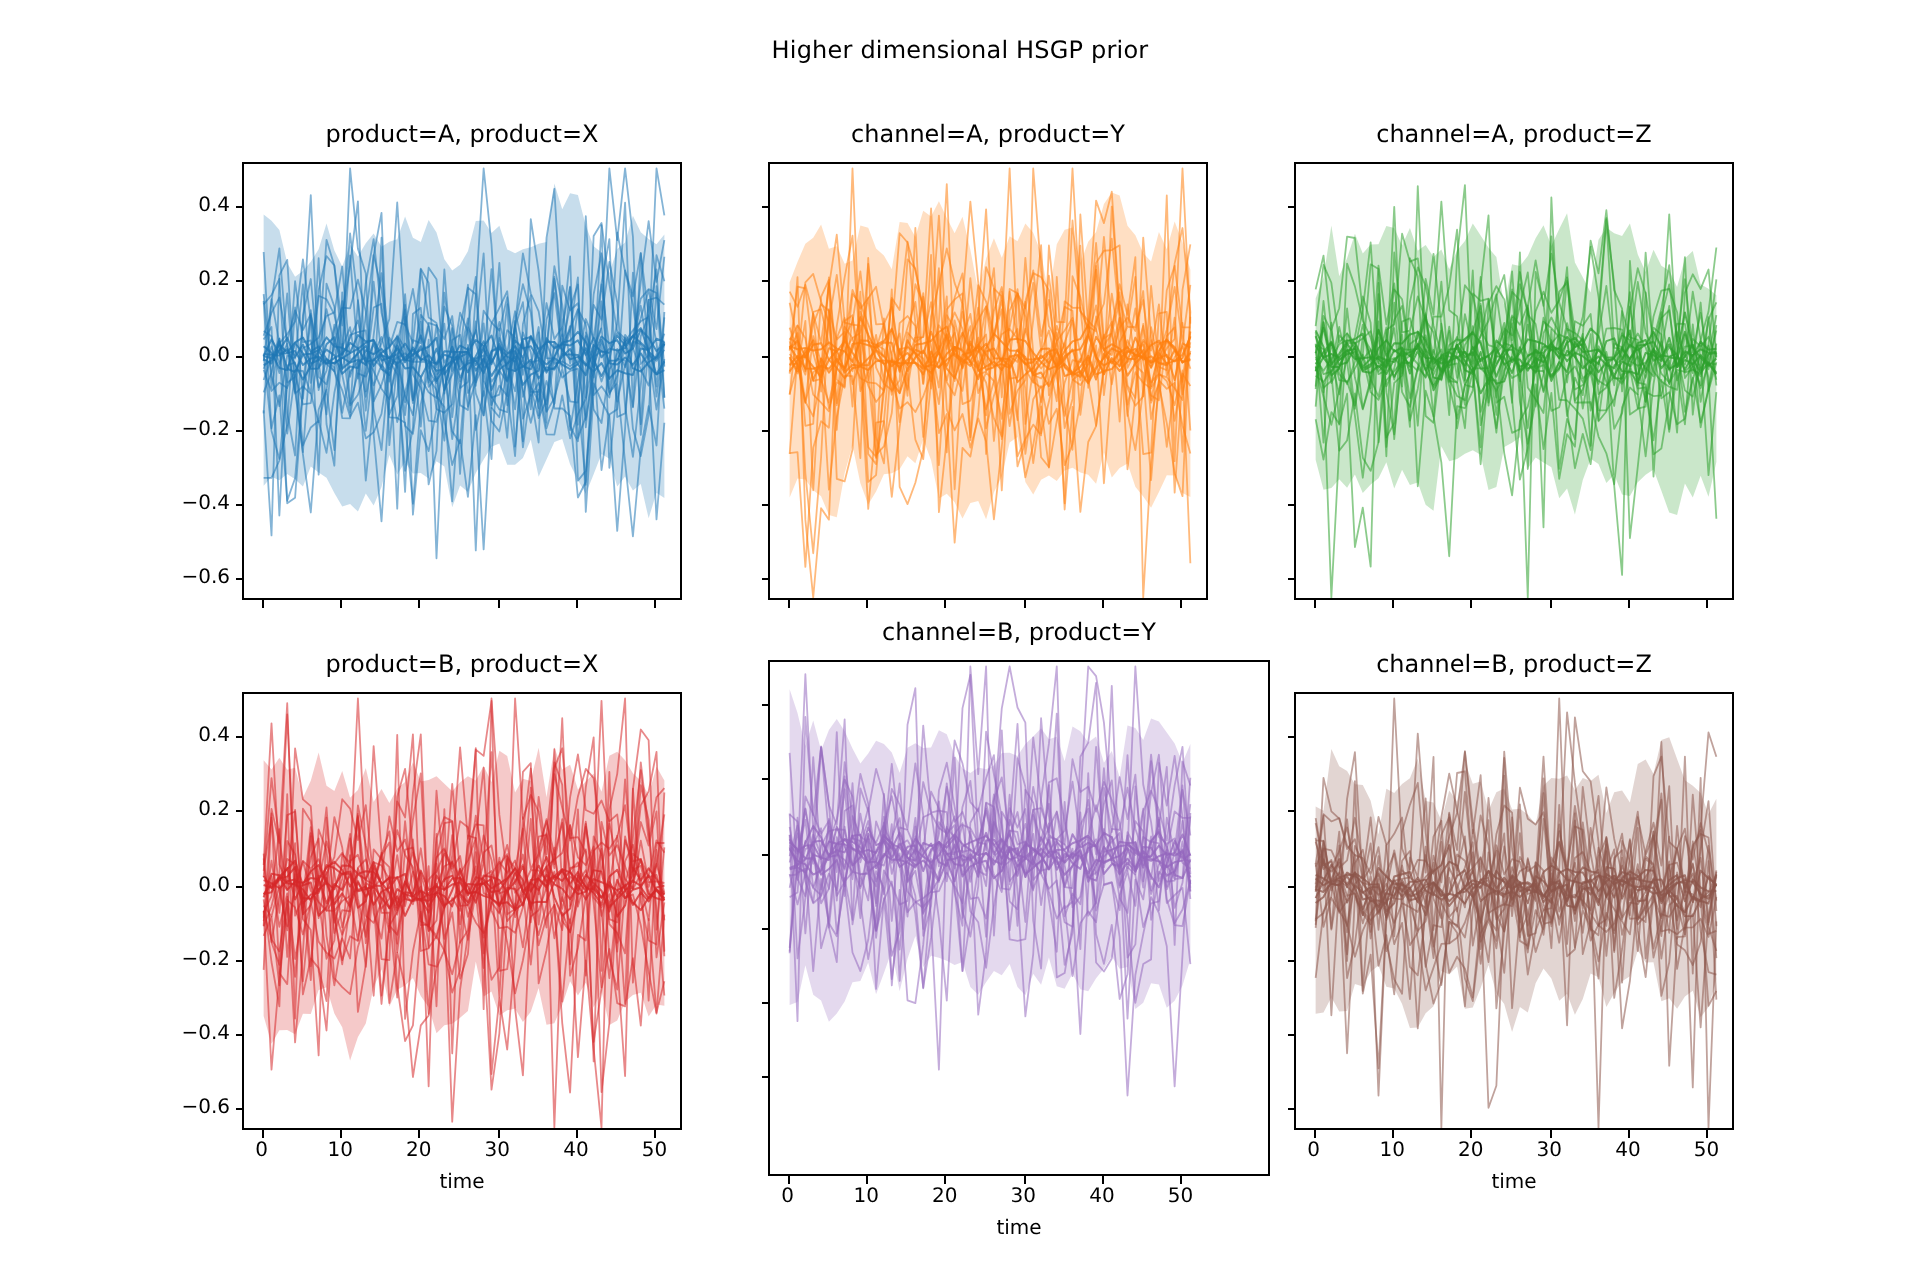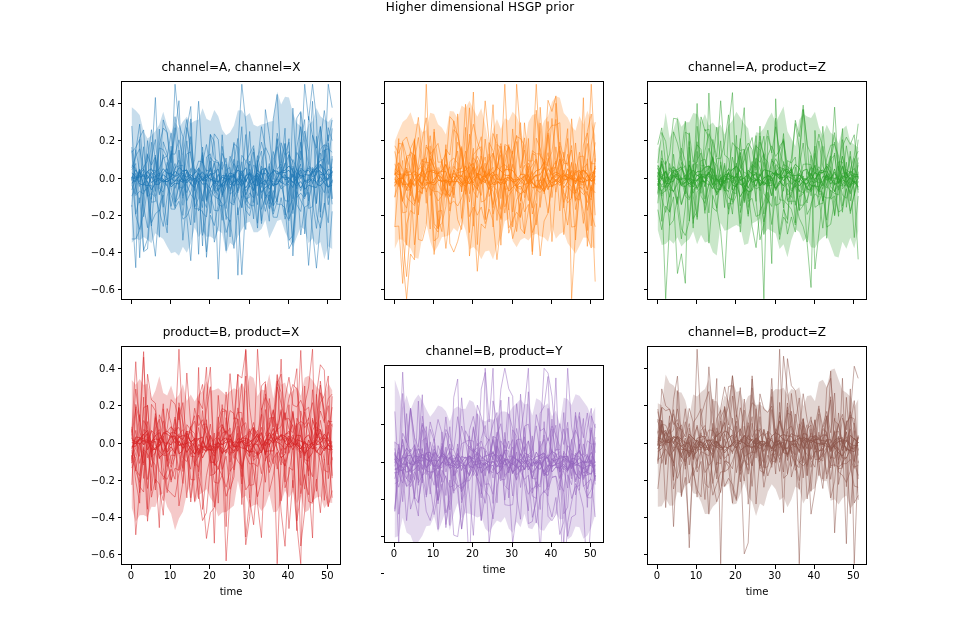--- a/index.html
+++ b/index.html
@@ -17,21 +17,21 @@
   }
   #figure {
     position: relative;
     width: 960px;
     height: 640px;
     background: #ffffff;
   }
   #suptitle {
     position: absolute;
     left: 0;
-    top: 0;
+    top: 18px;
     width: 960px;
     text-align: center;
     font-size: 12px;
     color: #000000;
     letter-spacing: 0.1px;
   }
   .panel {
     position: absolute;
   }
   .panel-title {
@@ -102,21 +102,21 @@
     color: #000000;
   }
 </style>
 </head>
 <body>
 
 <div id="figure">
   <div id="suptitle">Higher dimensional HSGP prior</div>
   <div id="panels">
       <div class="panel" style="left: 121px; top: 81px; width: 220px; height: 219px;">
-        <div class="panel-title">channel=A, channel=X</div>
+        <div class="panel-title">product=A, product=X</div>
         <div class="axes-frame">
           <svg width="220" height="219">
             <path d="M 9.82 25.24 L 13.75 28.42 L 17.68 33.02 L 21.61 49.48 L 25.54 56.43 L 29.46 53.48 L 33.39 48.90 L 37.32 42.62 L 41.25 29.74 L 45.18 43.21 L 49.11 51.29 L 53.04 40.31 L 56.96 46.22 L 60.89 39.57 L 64.82 34.81 L 68.75 41.41 L 72.68 38.86 L 76.61 37.67 L 80.54 26.29 L 84.46 36.82 L 88.39 39.04 L 92.32 28.05 L 96.25 34.26 L 100.18 47.68 L 104.11 53.27 L 108.04 50.42 L 111.96 43.59 L 115.89 28.49 L 119.82 28.30 L 123.75 34.56 L 127.68 30.89 L 131.61 42.75 L 135.54 44.59 L 139.46 42.62 L 143.39 41.59 L 147.32 39.82 L 151.25 38.94 L 155.18 9.81 L 159.11 22.58 L 163.04 14.67 L 166.96 15.49 L 170.89 30.88 L 174.82 41.07 L 178.75 44.19 L 182.68 54.51 L 186.61 42.51 L 190.54 39.29 L 194.46 25.92 L 198.39 34.18 L 202.32 37.55 L 206.25 40.12 L 210.18 35.22 L 210.18 167.06 L 206.25 164.35 L 202.32 177.18 L 198.39 160.05 L 194.46 163.31 L 190.54 156.22 L 186.61 161.26 L 182.68 147.39 L 178.75 144.97 L 174.82 155.10 L 170.89 164.82 L 166.96 158.05 L 163.04 150.12 L 159.11 137.51 L 155.18 139.05 L 151.25 147.79 L 147.32 156.35 L 143.39 137.91 L 139.46 147.00 L 135.54 150.36 L 131.61 150.32 L 127.68 139.76 L 123.75 141.34 L 119.82 147.81 L 115.89 154.54 L 111.96 163.97 L 108.04 160.80 L 104.11 171.64 L 100.18 151.25 L 96.25 148.58 L 92.32 157.25 L 88.39 154.56 L 84.46 154.76 L 80.54 149.06 L 76.61 155.23 L 72.68 145.46 L 68.75 161.45 L 64.82 170.80 L 60.89 164.76 L 56.96 173.77 L 53.04 169.99 L 49.11 171.22 L 45.18 164.51 L 41.25 156.88 L 37.32 154.27 L 33.39 151.23 L 29.46 161.20 L 25.54 157.64 L 21.61 154.99 L 17.68 158.18 L 13.75 156.37 L 9.82 160.86 Z" fill="#1f77b4" fill-opacity="0.25" stroke="none"></path>
             <path d="M 9.82 123.19 L 13.75 185.71 L 17.68 55.70 L 21.61 47.91 L 25.54 110.63 L 29.46 145.19 L 33.39 174.25 L 37.32 122.83 L 41.25 112.88 L 45.18 89.56 L 49.11 75.81 L 53.04 50.59 L 56.96 18.70 L 60.89 113.71 L 64.82 45.73 L 68.75 24.44 L 72.68 125.07 L 76.61 116.11 L 80.54 70.48 L 84.46 175.30 L 88.39 133.13 L 92.32 143.58 L 96.25 122.70 L 100.18 52.74 L 104.11 103.57 L 108.04 95.32 L 111.96 60.37 L 115.89 132.97 L 119.82 113.58 L 123.75 147.56 L 127.68 82.31 L 131.61 120.63 L 135.54 99.05 L 139.46 138.73 L 143.39 27.60 L 147.32 53.59 L 151.25 91.92 L 155.18 122.25 L 159.11 122.22 L 163.04 125.95 L 166.96 166.76 L 170.89 158.87 L 174.82 91.33 L 178.75 81.76 L 182.68 2.23 L 186.61 38.07 L 190.54 2.23 L 194.46 36.26 L 198.39 135.48 L 202.32 90.39 L 206.25 2.23 L 210.18 25.67" fill="none" stroke="#1f77b4" stroke-opacity="0.55" stroke-width="0.9" stroke-linejoin="round"></path>
             <path d="M 9.82 114.15 L 13.75 104.23 L 17.68 87.18 L 21.61 109.33 L 25.54 106.44 L 29.46 92.07 L 33.39 90.00 L 37.32 86.80 L 41.25 75.99 L 45.18 74.18 L 49.11 51.26 L 53.04 98.34 L 56.96 94.67 L 60.89 116.37 L 64.82 95.02 L 68.75 86.50 L 72.68 100.62 L 76.61 89.78 L 80.54 72.72 L 84.46 105.22 L 88.39 112.08 L 92.32 128.30 L 96.25 128.96 L 100.18 112.57 L 104.11 96.80 L 108.04 106.77 L 111.96 98.56 L 115.89 97.16 L 119.82 95.68 L 123.75 108.84 L 127.68 103.42 L 131.61 108.89 L 135.54 80.58 L 139.46 105.44 L 143.39 85.77 L 147.32 92.39 L 151.25 89.49 L 155.18 99.92 L 159.11 98.68 L 163.04 101.18 L 166.96 98.66 L 170.89 77.51 L 174.82 87.07 L 178.75 60.23 L 182.68 91.52 L 186.61 84.46 L 190.54 88.84 L 194.46 83.17 L 198.39 78.66 L 202.32 76.52 L 206.25 116.34 L 210.18 89.61" fill="none" stroke="#1f77b4" stroke-opacity="0.55" stroke-width="0.9" stroke-linejoin="round"></path>
             <path d="M 9.82 43.97 L 13.75 111.97 L 17.68 88.60 L 21.61 169.63 L 25.54 166.90 L 29.46 113.85 L 33.39 96.43 L 37.32 65.90 L 41.25 67.64 L 45.18 75.32 L 49.11 95.24 L 53.04 45.71 L 56.96 96.49 L 60.89 133.44 L 64.82 98.54 L 68.75 89.42 L 72.68 77.54 L 76.61 19.25 L 80.54 80.78 L 84.46 62.50 L 88.39 87.14 L 92.32 107.06 L 96.25 113.05 L 100.18 138.36 L 104.11 99.55 L 108.04 74.29 L 111.96 83.77 L 115.89 109.19 L 119.82 100.01 L 123.75 79.80 L 127.68 71.92 L 131.61 63.63 L 135.54 102.32 L 139.46 88.12 L 143.39 122.67 L 147.32 84.24 L 151.25 129.39 L 155.18 56.45 L 159.11 94.78 L 163.04 81.06 L 166.96 136.96 L 170.89 126.43 L 174.82 35.99 L 178.75 29.49 L 182.68 60.20 L 186.61 83.65 L 190.54 87.21 L 194.46 132.42 L 198.39 146.08 L 202.32 125.49 L 206.25 61.07 L 210.18 101.35" fill="none" stroke="#1f77b4" stroke-opacity="0.55" stroke-width="0.9" stroke-linejoin="round"></path>
             <path d="M 9.82 70.16 L 13.75 65.51 L 17.68 57.40 L 21.61 124.50 L 25.54 145.74 L 29.46 75.84 L 33.39 57.51 L 37.32 99.47 L 41.25 125.24 L 45.18 82.76 L 49.11 71.81 L 53.04 72.17 L 56.96 57.83 L 60.89 73.66 L 64.82 118.71 L 68.75 110.31 L 72.68 97.72 L 76.61 101.08 L 80.54 130.96 L 84.46 134.94 L 88.39 107.27 L 92.32 114.14 L 96.25 117.02 L 100.18 102.52 L 104.11 137.57 L 108.04 111.32 L 111.96 91.95 L 115.89 110.93 L 119.82 79.73 L 123.75 116.32 L 127.68 122.73 L 131.61 124.12 L 135.54 79.92 L 139.46 60.11 L 143.39 74.38 L 147.32 108.49 L 151.25 132.17 L 155.18 119.68 L 159.11 60.77 L 163.04 73.23 L 166.96 69.63 L 170.89 95.42 L 174.82 106.73 L 178.75 59.59 L 182.68 37.57 L 186.61 126.50 L 190.54 124.67 L 194.46 88.70 L 198.39 90.05 L 202.32 97.76 L 206.25 45.62 L 210.18 58.65" fill="none" stroke="#1f77b4" stroke-opacity="0.55" stroke-width="0.9" stroke-linejoin="round"></path>
             <path d="M 9.82 124.71 L 13.75 67.60 L 17.68 89.63 L 21.61 85.07 L 25.54 78.80 L 29.46 47.69 L 33.39 78.39 L 37.32 155.30 L 41.25 59.80 L 45.18 71.40 L 49.11 105.36 L 53.04 124.21 L 56.96 68.03 L 60.89 100.66 L 64.82 58.87 L 68.75 95.92 L 72.68 126.71 L 76.61 126.95 L 80.54 129.43 L 84.46 169.88 L 88.39 120.05 L 92.32 103.16 L 96.25 109.55 L 100.18 71.36 L 104.11 80.94 L 108.04 154.96 L 111.96 90.41 L 115.89 193.23 L 119.82 98.14 L 123.75 52.52 L 127.68 101.52 L 131.61 83.06 L 135.54 86.87 L 139.46 127.35 L 143.39 115.45 L 147.32 139.26 L 151.25 36.93 L 155.18 12.43 L 159.11 81.07 L 163.04 61.31 L 166.96 116.55 L 170.89 160.44 L 174.82 104.47 L 178.75 30.52 L 182.68 151.90 L 186.61 110.23 L 190.54 148.99 L 194.46 186.18 L 198.39 142.16 L 202.32 121.04 L 206.25 140.74 L 210.18 74.02" fill="none" stroke="#1f77b4" stroke-opacity="0.55" stroke-width="0.9" stroke-linejoin="round"></path>
             <path d="M 9.82 85.88 L 13.75 74.42 L 17.68 66.77 L 21.61 88.61 L 25.54 73.16 L 29.46 83.01 L 33.39 74.95 L 37.32 113.03 L 41.25 97.39 L 45.18 101.82 L 49.11 127.06 L 53.04 127.22 L 56.96 98.63 L 60.89 96.85 L 64.82 103.53 L 68.75 112.35 L 72.68 117.67 L 76.61 96.98 L 80.54 94.61 L 84.46 98.09 L 88.39 75.44 L 92.32 80.35 L 96.25 101.60 L 100.18 79.77 L 104.11 126.59 L 108.04 93.85 L 111.96 121.33 L 115.89 108.91 L 119.82 73.34 L 123.75 79.29 L 127.68 83.31 L 131.61 66.55 L 135.54 103.50 L 139.46 97.57 L 143.39 113.98 L 147.32 113.87 L 151.25 92.26 L 155.18 51.13 L 159.11 70.30 L 163.04 99.87 L 166.96 72.55 L 170.89 80.14 L 174.82 115.55 L 178.75 111.13 L 182.68 116.75 L 186.61 94.70 L 190.54 89.07 L 194.46 86.03 L 198.39 67.32 L 202.32 62.56 L 206.25 64.52 L 210.18 117.01" fill="none" stroke="#1f77b4" stroke-opacity="0.55" stroke-width="0.9" stroke-linejoin="round"></path>
             <path d="M 9.82 95.25 L 13.75 133.45 L 17.68 147.45 L 21.61 111.61 L 25.54 103.20 L 29.46 103.51 L 33.39 114.54 L 37.32 63.12 L 41.25 46.02 L 45.18 50.75 L 49.11 91.83 L 53.04 81.55 L 56.96 107.33 L 60.89 75.75 L 64.82 45.56 L 68.75 62.73 L 72.68 92.42 L 76.61 101.87 L 80.54 65.03 L 84.46 118.19 L 88.39 97.34 L 92.32 79.44 L 96.25 80.81 L 100.18 87.50 L 104.11 76.00 L 108.04 108.71 L 111.96 97.01 L 115.89 83.08 L 119.82 101.90 L 123.75 98.87 L 127.68 49.45 L 131.61 112.93 L 135.54 146.10 L 139.46 79.98 L 143.39 65.72 L 147.32 125.70 L 151.25 108.51 L 155.18 119.87 L 159.11 90.63 L 163.04 82.52 L 166.96 72.71 L 170.89 116.82 L 174.82 65.22 L 178.75 44.75 L 182.68 112.32 L 186.61 92.50 L 190.54 101.57 L 194.46 89.34 L 198.39 77.14 L 202.32 63.01 L 206.25 82.57 L 210.18 46.37" fill="none" stroke="#1f77b4" stroke-opacity="0.55" stroke-width="0.9" stroke-linejoin="round"></path>
@@ -150,20 +150,21 @@
         <div class="tick ytick" style="top: 207.864px;"></div>
         <div class="yticklabel" style="top: 207.864px;">−0.6</div>
         <div class="tick xtick" style="left: 9.82143px;"></div>
         <div class="tick xtick" style="left: 49.1071px;"></div>
         <div class="tick xtick" style="left: 88.3929px;"></div>
         <div class="tick xtick" style="left: 127.679px;"></div>
         <div class="tick xtick" style="left: 166.964px;"></div>
         <div class="tick xtick" style="left: 206.25px;"></div>
       </div>
       <div class="panel" style="left: 384px; top: 81px; width: 220px; height: 219px;">
+        <div class="panel-title">channel=A, product=Y</div>
         <div class="axes-frame">
           <svg width="220" height="219">
             <path d="M 9.82 59.18 L 13.75 48.97 L 17.68 39.91 L 21.61 36.83 L 25.54 30.23 L 29.46 42.33 L 33.39 41.17 L 37.32 49.92 L 41.25 48.27 L 45.18 30.74 L 49.11 31.89 L 53.04 42.29 L 56.96 45.75 L 60.89 52.62 L 64.82 28.96 L 68.75 29.50 L 72.68 36.52 L 76.61 23.38 L 80.54 26.26 L 84.46 18.63 L 88.39 27.00 L 92.32 34.64 L 96.25 26.36 L 100.18 42.84 L 104.11 63.60 L 108.04 47.33 L 111.96 37.09 L 115.89 46.93 L 119.82 36.16 L 123.75 38.61 L 127.68 29.80 L 131.61 34.40 L 135.54 44.48 L 139.46 66.33 L 143.39 40.17 L 147.32 32.88 L 151.25 31.73 L 155.18 49.77 L 159.11 38.82 L 163.04 34.04 L 166.96 19.99 L 170.89 14.19 L 174.82 15.81 L 178.75 30.88 L 182.68 35.62 L 186.61 44.57 L 190.54 48.73 L 194.46 33.94 L 198.39 42.61 L 202.32 28.72 L 206.25 39.14 L 210.18 52.91 L 210.18 166.55 L 206.25 164.53 L 202.32 155.70 L 198.39 155.57 L 194.46 164.02 L 190.54 171.86 L 186.61 166.27 L 182.68 161.35 L 178.75 149.73 L 174.82 152.01 L 170.89 156.73 L 166.96 144.13 L 163.04 159.83 L 159.11 155.43 L 155.18 154.23 L 151.25 151.84 L 147.32 153.30 L 143.39 158.49 L 139.46 155.74 L 135.54 157.91 L 131.61 165.30 L 127.68 158.94 L 123.75 136.52 L 119.82 139.28 L 115.89 156.20 L 111.96 164.18 L 108.04 177.58 L 104.11 168.44 L 100.18 169.49 L 96.25 177.23 L 92.32 169.10 L 88.39 164.92 L 84.46 167.24 L 80.54 148.13 L 76.61 137.58 L 72.68 149.67 L 68.75 146.07 L 64.82 152.65 L 60.89 154.57 L 56.96 155.09 L 53.04 163.81 L 49.11 170.22 L 45.18 159.60 L 41.25 140.69 L 37.32 154.57 L 33.39 176.66 L 29.46 175.51 L 25.54 166.14 L 21.61 163.12 L 17.68 157.69 L 13.75 157.20 L 9.82 166.81 Z" fill="#ff7f0e" fill-opacity="0.25" stroke="none"></path>
             <path d="M 9.82 63.79 L 13.75 71.41 L 17.68 60.37 L 21.61 75.13 L 25.54 113.77 L 29.46 72.60 L 33.39 119.54 L 37.32 78.50 L 41.25 75.62 L 45.18 113.55 L 49.11 104.02 L 53.04 85.45 L 56.96 108.90 L 60.89 67.81 L 64.82 103.17 L 68.75 91.79 L 72.68 94.48 L 76.61 100.95 L 80.54 101.35 L 84.46 134.58 L 88.39 125.02 L 92.32 189.31 L 96.25 141.92 L 100.18 146.30 L 104.11 124.86 L 108.04 75.29 L 111.96 52.05 L 115.89 116.63 L 119.82 62.48 L 123.75 64.61 L 127.68 129.96 L 131.61 102.31 L 135.54 134.71 L 139.46 118.78 L 143.39 102.40 L 147.32 89.13 L 151.25 78.45 L 155.18 108.11 L 159.11 84.28 L 163.04 39.48 L 166.96 87.25 L 170.89 84.57 L 174.82 68.74 L 178.75 81.00 L 182.68 56.46 L 186.61 116.09 L 190.54 60.95 L 194.46 101.43 L 198.39 103.15 L 202.32 76.83 L 206.25 115.12 L 210.18 93.44" fill="none" stroke="#ff7f0e" stroke-opacity="0.55" stroke-width="0.9" stroke-linejoin="round"></path>
             <path d="M 9.82 93.37 L 13.75 61.29 L 17.68 62.19 L 21.61 94.45 L 25.54 109.02 L 29.46 56.65 L 33.39 107.79 L 37.32 111.24 L 41.25 76.80 L 45.18 98.17 L 49.11 110.77 L 53.04 118.98 L 56.96 113.92 L 60.89 97.08 L 64.82 114.44 L 68.75 84.24 L 72.68 89.01 L 76.61 86.31 L 80.54 22.25 L 84.46 95.24 L 88.39 72.71 L 92.32 67.68 L 96.25 64.69 L 100.18 136.67 L 104.11 75.99 L 108.04 22.68 L 111.96 94.08 L 115.89 163.20 L 119.82 98.17 L 123.75 64.84 L 127.68 72.15 L 131.61 53.21 L 135.54 86.01 L 139.46 67.98 L 143.39 96.81 L 147.32 169.62 L 151.25 56.13 L 155.18 66.57 L 159.11 84.91 L 163.04 96.04 L 166.96 105.06 L 170.89 21.27 L 174.82 74.51 L 178.75 101.97 L 182.68 93.55 L 186.61 90.44 L 190.54 115.74 L 194.46 118.11 L 198.39 86.39 L 202.32 49.70 L 206.25 32.01 L 210.18 74.10" fill="none" stroke="#ff7f0e" stroke-opacity="0.55" stroke-width="0.9" stroke-linejoin="round"></path>
             <path d="M 9.82 97.22 L 13.75 104.72 L 17.68 95.67 L 21.61 115.29 L 25.54 119.32 L 29.46 123.69 L 33.39 102.58 L 37.32 86.49 L 41.25 78.97 L 45.18 53.69 L 49.11 88.81 L 53.04 90.40 L 56.96 92.59 L 60.89 115.39 L 64.82 92.51 L 68.75 91.75 L 72.68 60.13 L 76.61 70.13 L 80.54 100.48 L 84.46 78.64 L 88.39 10.03 L 92.32 103.87 L 96.25 73.97 L 100.18 95.41 L 104.11 71.83 L 108.04 101.07 L 111.96 73.45 L 115.89 61.51 L 119.82 87.81 L 123.75 125.70 L 127.68 156.65 L 131.61 140.53 L 135.54 117.01 L 139.46 99.69 L 143.39 118.62 L 147.32 68.65 L 151.25 71.90 L 155.18 71.84 L 159.11 109.15 L 163.04 97.18 L 166.96 85.35 L 170.89 110.18 L 174.82 89.04 L 178.75 81.38 L 182.68 81.49 L 186.61 68.01 L 190.54 99.42 L 194.46 96.79 L 198.39 88.66 L 202.32 93.08 L 206.25 108.91 L 210.18 89.10" fill="none" stroke="#ff7f0e" stroke-opacity="0.55" stroke-width="0.9" stroke-linejoin="round"></path>
             <path d="M 9.82 88.63 L 13.75 102.13 L 17.68 78.40 L 21.61 163.16 L 25.54 97.47 L 29.46 122.10 L 33.39 109.03 L 37.32 111.90 L 41.25 2.23 L 45.18 97.06 L 49.11 141.62 L 53.04 146.52 L 56.96 128.95 L 60.89 83.73 L 64.82 34.61 L 68.75 39.24 L 72.68 53.18 L 76.61 72.20 L 80.54 99.75 L 84.46 120.08 L 88.39 83.90 L 92.32 74.22 L 96.25 82.48 L 100.18 138.05 L 104.11 98.54 L 108.04 125.73 L 111.96 84.84 L 115.89 68.39 L 119.82 88.76 L 123.75 82.45 L 127.68 144.98 L 131.61 117.66 L 135.54 110.97 L 139.46 129.89 L 143.39 122.37 L 147.32 150.59 L 151.25 140.07 L 155.18 119.34 L 159.11 76.81 L 163.04 18.29 L 166.96 29.54 L 170.89 13.85 L 174.82 73.66 L 178.75 94.07 L 182.68 72.25 L 186.61 98.91 L 190.54 118.04 L 194.46 98.65 L 198.39 92.21 L 202.32 87.46 L 206.25 2.23 L 210.18 79.81" fill="none" stroke="#ff7f0e" stroke-opacity="0.55" stroke-width="0.9" stroke-linejoin="round"></path>
             <path d="M 9.82 115.45 L 13.75 80.82 L 17.68 154.50 L 21.61 194.62 L 25.54 146.75 L 29.46 73.16 L 33.39 132.98 L 37.32 81.42 L 41.25 87.18 L 45.18 104.16 L 49.11 172.47 L 53.04 129.32 L 56.96 128.57 L 60.89 166.48 L 64.82 131.60 L 68.75 104.94 L 72.68 137.78 L 76.61 147.54 L 80.54 109.24 L 84.46 80.54 L 88.39 87.32 L 92.32 108.51 L 96.25 85.79 L 100.18 74.98 L 104.11 100.44 L 108.04 122.62 L 111.96 108.63 L 115.89 82.03 L 119.82 2.23 L 123.75 89.21 L 127.68 68.89 L 131.61 108.87 L 135.54 111.81 L 139.46 109.08 L 143.39 89.18 L 147.32 100.90 L 151.25 28.23 L 155.18 73.70 L 159.11 78.45 L 163.04 82.58 L 166.96 97.28 L 170.89 64.87 L 174.82 90.85 L 178.75 124.61 L 182.68 143.08 L 186.61 112.72 L 190.54 88.02 L 194.46 106.62 L 198.39 141.42 L 202.32 110.31 L 206.25 79.47 L 210.18 133.24" fill="none" stroke="#ff7f0e" stroke-opacity="0.55" stroke-width="0.9" stroke-linejoin="round"></path>
             <path d="M 9.82 100.56 L 13.75 99.68 L 17.68 119.16 L 21.61 104.13 L 25.54 101.48 L 29.46 59.35 L 33.39 97.99 L 37.32 89.03 L 41.25 62.94 L 45.18 72.38 L 49.11 67.15 L 53.04 61.41 L 56.96 81.67 L 60.89 95.35 L 64.82 129.05 L 68.75 99.86 L 72.68 86.08 L 76.61 66.38 L 80.54 91.40 L 84.46 111.76 L 88.39 75.61 L 92.32 82.52 L 96.25 120.05 L 100.18 118.34 L 104.11 105.41 L 108.04 103.76 L 111.96 96.58 L 115.89 137.57 L 119.82 103.82 L 123.75 128.09 L 127.68 68.59 L 131.61 54.56 L 135.54 56.57 L 139.46 63.15 L 143.39 106.90 L 147.32 125.89 L 151.25 108.02 L 155.18 104.71 L 159.11 109.77 L 163.04 50.92 L 166.96 90.59 L 170.89 85.01 L 174.82 101.01 L 178.75 88.11 L 182.68 96.67 L 186.61 88.99 L 190.54 109.16 L 194.46 104.74 L 198.39 108.54 L 202.32 120.58 L 206.25 103.24 L 210.18 199.59" fill="none" stroke="#ff7f0e" stroke-opacity="0.55" stroke-width="0.9" stroke-linejoin="round"></path>
             <path d="M 9.82 104.78 L 13.75 56.56 L 17.68 177.94 L 21.61 216.77 L 25.54 172.08 L 29.46 177.83 L 33.39 87.05 L 37.32 76.99 L 41.25 121.30 L 45.18 63.81 L 49.11 145.02 L 53.04 150.04 L 56.96 113.84 L 60.89 62.65 L 64.82 161.39 L 68.75 170.08 L 72.68 159.35 L 76.61 142.83 L 80.54 76.26 L 84.46 60.08 L 88.39 42.22 L 92.32 59.54 L 96.25 69.99 L 100.18 100.02 L 104.11 86.86 L 108.04 132.16 L 111.96 115.83 L 115.89 103.52 L 119.82 63.86 L 123.75 87.56 L 127.68 112.59 L 131.61 149.57 L 135.54 121.18 L 139.46 151.85 L 143.39 128.45 L 147.32 109.32 L 151.25 98.12 L 155.18 99.05 L 159.11 87.04 L 163.04 52.78 L 166.96 115.56 L 170.89 82.30 L 174.82 60.14 L 178.75 75.47 L 182.68 46.60 L 186.61 216.77 L 190.54 149.19 L 194.46 110.50 L 198.39 129.59 L 202.32 154.61 L 206.25 166.05 L 210.18 76.34" fill="none" stroke="#ff7f0e" stroke-opacity="0.55" stroke-width="0.9" stroke-linejoin="round"></path>
@@ -287,21 +288,21 @@
         <div class="tick xtick" style="left: 88.3929px;"></div>
         <div class="xticklabel" style="left: 88.3929px;">20</div>
         <div class="tick xtick" style="left: 127.679px;"></div>
         <div class="xticklabel" style="left: 127.679px;">30</div>
         <div class="tick xtick" style="left: 166.964px;"></div>
         <div class="xticklabel" style="left: 166.964px;">40</div>
         <div class="tick xtick" style="left: 206.25px;"></div>
         <div class="xticklabel" style="left: 206.25px;">50</div>
         <div class="xlabel">time</div>
       </div>
-      <div class="panel" style="left: 384px; top: 365px; width: 220px; height: 178px;">
+      <div class="panel" style="left: 384px; top: 330px; width: 220px; height: 258px; padding-left: 31px;">
         <div class="panel-title">channel=B, product=Y</div>
         <div class="axes-frame">
           <svg width="220" height="219">
             <path d="M 9.82 13.67 L 13.75 25.44 L 17.68 41.94 L 21.61 29.25 L 25.54 44.11 L 29.46 34.00 L 33.39 28.56 L 37.32 34.65 L 41.25 43.22 L 45.18 50.75 L 49.11 45.81 L 53.04 39.38 L 56.96 40.98 L 60.89 45.31 L 64.82 55.41 L 68.75 42.91 L 72.68 40.60 L 76.61 42.97 L 80.54 42.78 L 84.46 34.10 L 88.39 36.07 L 92.32 46.60 L 96.25 53.19 L 100.18 55.50 L 104.11 52.69 L 108.04 53.64 L 111.96 51.71 L 115.89 45.47 L 119.82 45.42 L 123.75 47.02 L 127.68 41.03 L 131.61 37.21 L 135.54 33.18 L 139.46 38.58 L 143.39 37.43 L 147.32 49.58 L 151.25 32.26 L 155.18 34.59 L 159.11 40.22 L 163.04 37.29 L 166.96 50.43 L 170.89 44.56 L 174.82 57.66 L 178.75 31.74 L 182.68 32.99 L 186.61 38.97 L 190.54 28.19 L 194.46 29.71 L 198.39 35.30 L 202.32 40.80 L 206.25 50.38 L 210.18 41.01 L 210.18 148.78 L 206.25 161.80 L 202.32 169.41 L 198.39 172.83 L 194.46 161.25 L 190.54 160.62 L 186.61 170.35 L 182.68 173.56 L 178.75 152.48 L 174.82 153.43 L 170.89 147.10 L 166.96 153.23 L 163.04 158.12 L 159.11 164.66 L 155.18 163.68 L 151.25 155.74 L 147.32 163.34 L 143.39 162.12 L 139.46 147.74 L 135.54 161.35 L 131.61 155.82 L 127.68 166.66 L 123.75 162.51 L 119.82 151.05 L 115.89 156.61 L 111.96 154.54 L 108.04 160.09 L 104.11 166.38 L 100.18 162.53 L 96.25 149.94 L 92.32 151.55 L 88.39 149.41 L 84.46 147.87 L 80.54 146.90 L 76.61 152.54 L 72.68 137.04 L 68.75 148.35 L 64.82 164.58 L 60.89 144.55 L 56.96 155.54 L 53.04 166.16 L 49.11 150.30 L 45.18 159.45 L 41.25 160.14 L 37.32 169.72 L 33.39 175.73 L 29.46 179.93 L 25.54 169.24 L 21.61 166.40 L 17.68 151.65 L 13.75 169.99 L 9.82 171.53 Z" fill="#9467bd" fill-opacity="0.25" stroke="none"></path>
             <path d="M 9.82 97.07 L 13.75 81.84 L 17.68 109.83 L 21.61 120.61 L 25.54 117.14 L 29.46 105.78 L 33.39 114.10 L 37.32 82.38 L 41.25 108.62 L 45.18 75.82 L 49.11 97.87 L 53.04 134.29 L 56.96 77.35 L 60.89 105.97 L 64.82 91.55 L 68.75 89.17 L 72.68 95.98 L 76.61 77.64 L 80.54 75.75 L 84.46 83.02 L 88.39 85.73 L 92.32 81.55 L 96.25 127.93 L 100.18 104.14 L 104.11 97.71 L 108.04 112.03 L 111.96 68.79 L 115.89 57.69 L 119.82 86.81 L 123.75 74.99 L 127.68 98.58 L 131.61 95.15 L 135.54 91.15 L 139.46 82.86 L 143.39 74.97 L 147.32 91.07 L 151.25 48.58 L 155.18 64.99 L 159.11 62.31 L 163.04 74.84 L 166.96 59.93 L 170.89 68.92 L 174.82 80.59 L 178.75 104.28 L 182.68 79.60 L 186.61 84.75 L 190.54 114.33 L 194.46 101.34 L 198.39 93.90 L 202.32 122.96 L 206.25 110.38 L 210.18 77.22" fill="none" stroke="#9467bd" stroke-opacity="0.55" stroke-width="0.9" stroke-linejoin="round"></path>
             <path d="M 9.82 145.65 L 13.75 77.88 L 17.68 135.72 L 21.61 88.21 L 25.54 42.54 L 29.46 71.26 L 33.39 119.30 L 37.32 58.85 L 41.25 67.37 L 45.18 100.14 L 49.11 85.84 L 53.04 163.42 L 56.96 118.12 L 60.89 158.57 L 64.82 128.48 L 68.75 31.36 L 72.68 13.09 L 76.61 136.88 L 80.54 122.02 L 84.46 64.23 L 88.39 50.37 L 92.32 72.48 L 96.25 95.01 L 100.18 93.76 L 104.11 176.31 L 108.04 145.73 L 111.96 73.02 L 115.89 112.53 L 119.82 66.37 L 123.75 115.10 L 127.68 177.16 L 131.61 146.03 L 135.54 68.16 L 139.46 40.84 L 143.39 2.23 L 147.32 123.10 L 151.25 119.90 L 155.18 186.00 L 159.11 113.11 L 163.04 42.39 L 166.96 94.36 L 170.89 89.98 L 174.82 85.53 L 178.75 147.81 L 182.68 141.18 L 186.61 86.35 L 190.54 46.30 L 194.46 82.35 L 198.39 52.43 L 202.32 141.46 L 206.25 49.80 L 210.18 61.76" fill="none" stroke="#9467bd" stroke-opacity="0.55" stroke-width="0.9" stroke-linejoin="round"></path>
             <path d="M 9.82 91.73 L 13.75 95.87 L 17.68 73.61 L 21.61 94.81 L 25.54 120.71 L 29.46 113.30 L 33.39 91.69 L 37.32 110.33 L 41.25 91.48 L 45.18 128.10 L 49.11 85.78 L 53.04 90.30 L 56.96 81.25 L 60.89 67.09 L 64.82 87.89 L 68.75 109.57 L 72.68 100.99 L 76.61 93.52 L 80.54 64.76 L 84.46 73.32 L 88.39 87.15 L 92.32 77.20 L 96.25 106.34 L 100.18 97.90 L 104.11 90.10 L 108.04 74.33 L 111.96 94.51 L 115.89 104.73 L 119.82 92.84 L 123.75 94.56 L 127.68 130.00 L 131.61 76.49 L 135.54 89.52 L 139.46 70.80 L 143.39 98.49 L 147.32 112.29 L 151.25 101.54 L 155.18 97.73 L 159.11 94.89 L 163.04 88.61 L 166.96 102.62 L 170.89 83.41 L 174.82 83.95 L 178.75 62.85 L 182.68 83.49 L 186.61 94.51 L 190.54 108.61 L 194.46 77.81 L 198.39 118.63 L 202.32 131.52 L 206.25 132.05 L 210.18 108.88" fill="none" stroke="#9467bd" stroke-opacity="0.55" stroke-width="0.9" stroke-linejoin="round"></path>
             <path d="M 9.82 117.61 L 13.75 115.18 L 17.68 67.24 L 21.61 76.15 L 25.54 85.88 L 29.46 79.33 L 33.39 116.95 L 37.32 109.73 L 41.25 105.05 L 45.18 88.40 L 49.11 73.00 L 53.04 98.40 L 56.96 116.10 L 60.89 92.75 L 64.82 101.95 L 68.75 125.04 L 72.68 120.04 L 76.61 118.12 L 80.54 114.81 L 84.46 108.67 L 88.39 83.03 L 92.32 87.55 L 96.25 99.28 L 100.18 118.43 L 104.11 117.67 L 108.04 128.30 L 111.96 97.09 L 115.89 93.80 L 119.82 84.34 L 123.75 84.92 L 127.68 107.48 L 131.61 85.98 L 135.54 121.54 L 139.46 94.67 L 143.39 88.72 L 147.32 84.30 L 151.25 59.84 L 155.18 88.14 L 159.11 101.47 L 163.04 120.93 L 166.96 94.26 L 170.89 11.92 L 174.82 111.76 L 178.75 102.47 L 182.68 106.38 L 186.61 132.53 L 190.54 120.70 L 194.46 119.67 L 198.39 94.17 L 202.32 74.75 L 206.25 77.97 L 210.18 77.98" fill="none" stroke="#9467bd" stroke-opacity="0.55" stroke-width="0.9" stroke-linejoin="round"></path>
             <path d="M 9.82 100.25 L 13.75 85.76 L 17.68 107.75 L 21.61 86.30 L 25.54 96.93 L 29.46 132.58 L 33.39 150.04 L 37.32 74.49 L 41.25 71.68 L 45.18 112.13 L 49.11 95.52 L 53.04 109.76 L 56.96 97.25 L 60.89 87.50 L 64.82 78.03 L 68.75 106.67 L 72.68 82.27 L 76.61 133.49 L 80.54 103.79 L 84.46 86.13 L 88.39 62.46 L 92.32 79.85 L 96.25 74.97 L 100.18 86.96 L 104.11 104.43 L 108.04 106.63 L 111.96 79.72 L 115.89 89.48 L 119.82 134.14 L 123.75 99.53 L 127.68 96.58 L 131.61 37.70 L 135.54 70.03 L 139.46 86.57 L 143.39 89.00 L 147.32 112.51 L 151.25 113.03 L 155.18 75.25 L 159.11 126.84 L 163.04 120.10 L 166.96 62.95 L 170.89 85.05 L 174.82 57.61 L 178.75 78.51 L 182.68 56.27 L 186.61 109.69 L 190.54 87.16 L 194.46 124.34 L 198.39 77.86 L 202.32 95.29 L 206.25 98.07 L 210.18 71.11" fill="none" stroke="#9467bd" stroke-opacity="0.55" stroke-width="0.9" stroke-linejoin="round"></path>
             <path d="M 9.82 86.32 L 13.75 108.93 L 17.68 89.50 L 21.61 96.95 L 25.54 105.33 L 29.46 82.22 L 33.39 105.00 L 37.32 50.11 L 41.25 78.84 L 45.18 106.33 L 49.11 105.58 L 53.04 112.19 L 56.96 82.03 L 60.89 91.21 L 64.82 60.72 L 68.75 110.09 L 72.68 104.40 L 76.61 125.91 L 80.54 104.48 L 84.46 109.97 L 88.39 83.09 L 92.32 39.21 L 96.25 50.77 L 100.18 70.05 L 104.11 74.63 L 108.04 58.09 L 111.96 46.53 L 115.89 100.84 L 119.82 73.05 L 123.75 82.84 L 127.68 73.52 L 131.61 108.94 L 135.54 104.43 L 139.46 60.19 L 143.39 58.13 L 147.32 79.99 L 151.25 98.49 L 155.18 88.75 L 159.11 68.94 L 163.04 96.14 L 166.96 71.07 L 170.89 59.20 L 174.82 103.02 L 178.75 94.76 L 182.68 2.23 L 186.61 61.25 L 190.54 80.09 L 194.46 109.51 L 198.39 101.16 L 202.32 130.51 L 206.25 123.78 L 210.18 109.32" fill="none" stroke="#9467bd" stroke-opacity="0.55" stroke-width="0.9" stroke-linejoin="round"></path>

